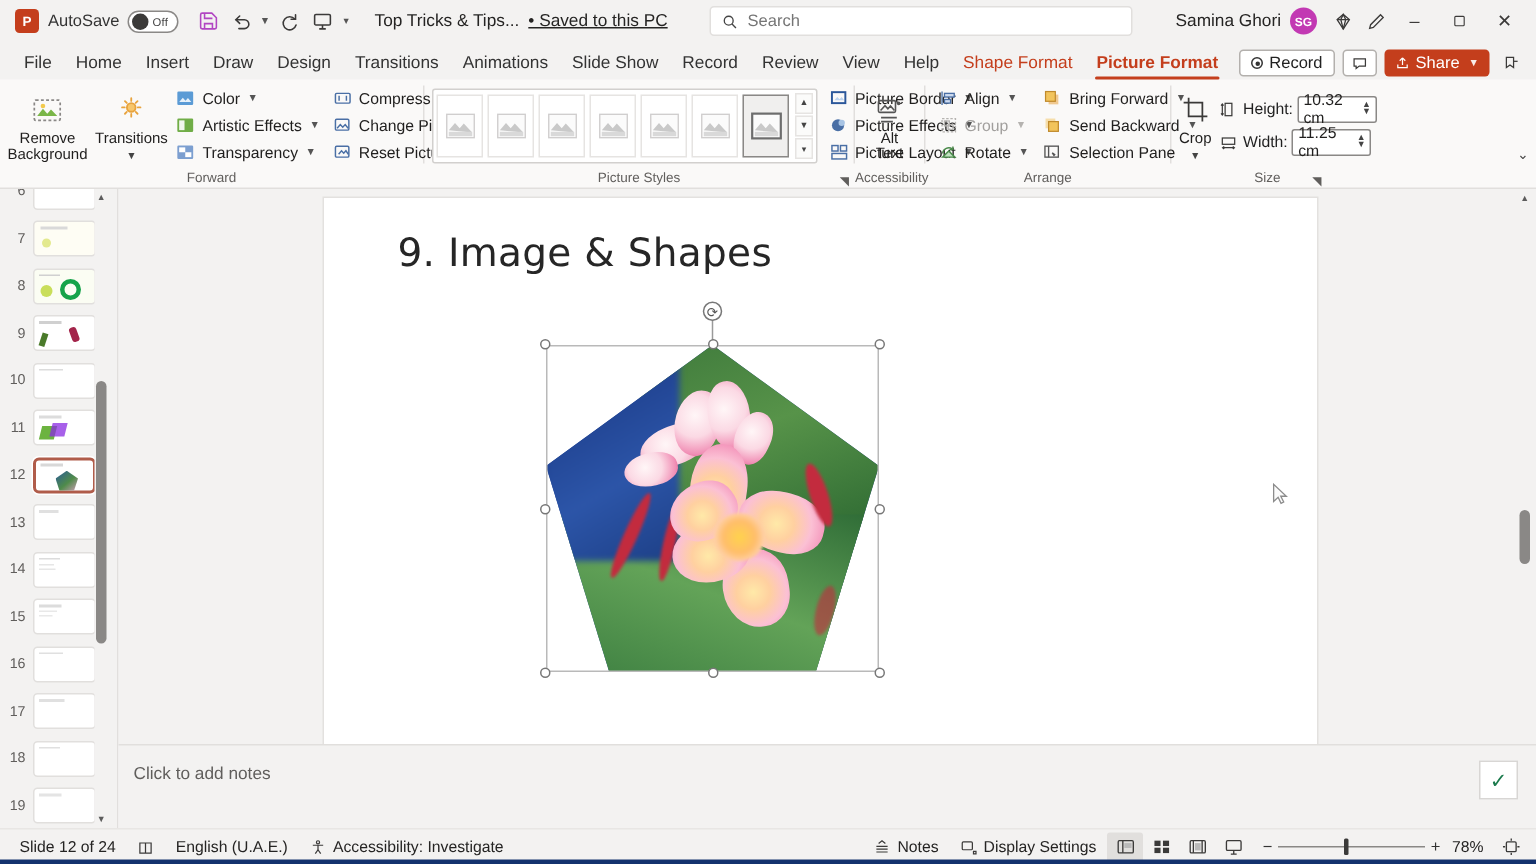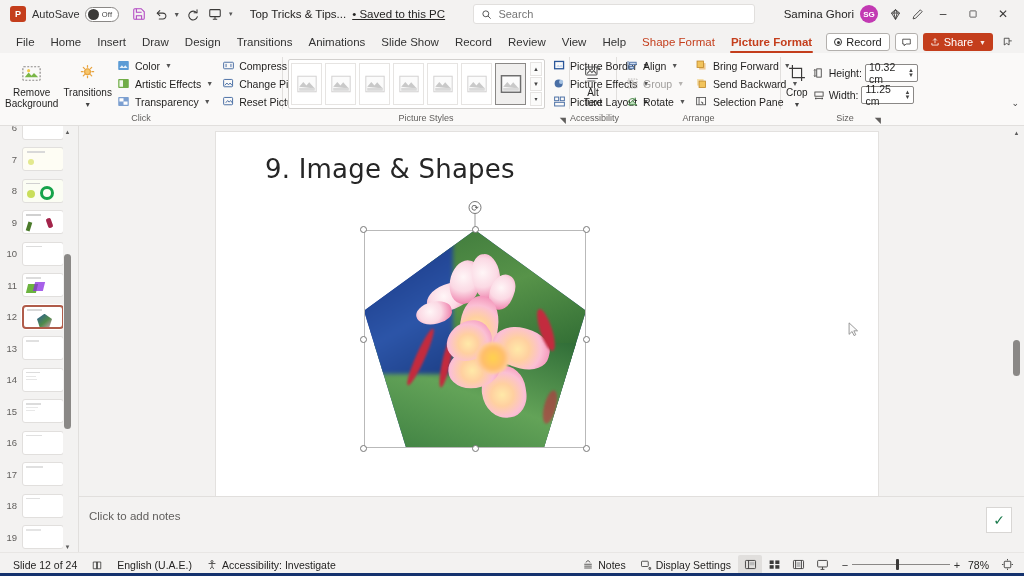--- a/index.html
+++ b/index.html
@@ -480,21 +480,21 @@
               <svg viewBox="0 0 16 16" width="13" height="13" fill="none" stroke="#4a6fa5" stroke-width="1.2">
                   <rect x="2" y="3" width="11" height="9" rx="1"></rect>
                   <path d="M4.6 9.6 7 6.8l1.8 2 1.8-2 2 2.8"></path>
                 </svg>
             </span>
             <span>Reset Picture</span>
             <span class="cv">▼</span>
           </div>
         </div>
       </div>
-      <div class="group-label">Click</div>
+      <div class="group-label">Forward</div>
     </div>
     <div class="group-sep"></div>
 
     <div class="group" style="width:286px">
       <div class="group-body" style="gap:4px;">
         <div class="gallery">
           <div class="thumb">
               <svg viewBox="0 0 24 24">
                 <rect x="2" y="3.5" width="20" height="17" fill="#fbfbfb" stroke="#d0cece"></rect>
                 <path d="M3.5 15l4.5-5.2 3.4 3.8 3-3.4 6.1 6.6z" fill="#c9c9c9"></path>

